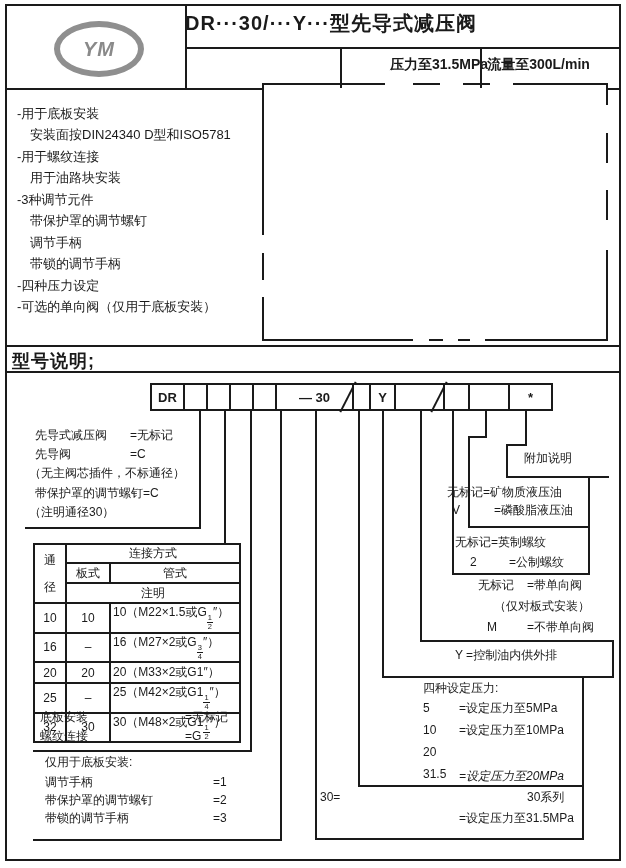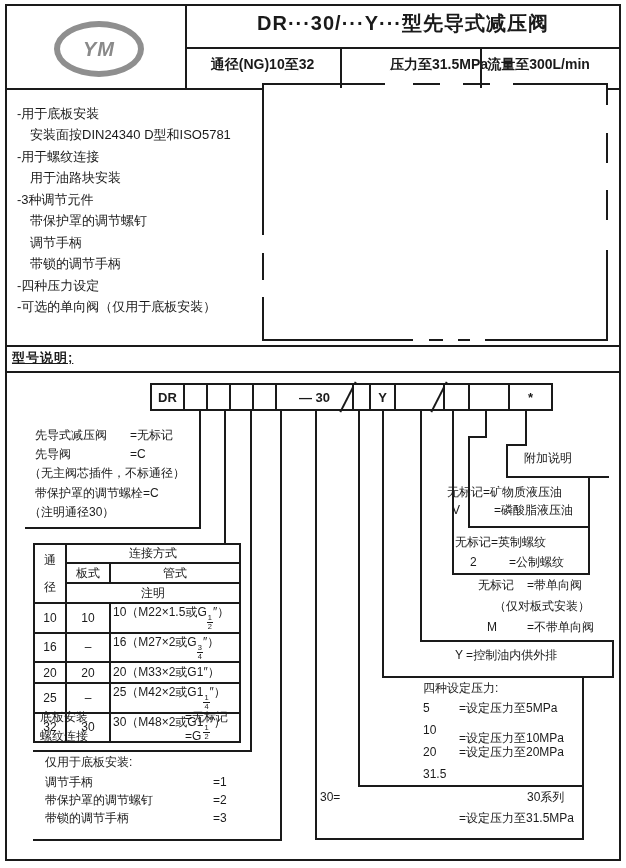--- a/index.html
+++ b/index.html
@@ -5,24 +5,24 @@
   html,body{margin:0;padding:0;background:#e8e8e8;}
   #page{position:relative;width:626px;height:868px;background:#ffffff;
         font-family:"Liberation Sans","DejaVu Sans",sans-serif;color:#1a1a1a;overflow:hidden;}
   .ln{position:absolute;background:#1a1a1a;}
   .gap{position:absolute;background:#ffffff;z-index:5;}
   .txt{position:absolute;white-space:nowrap;font-size:12px;line-height:1.1;}
   
   .logo-oval{position:absolute;left:54px;top:21px;width:78px;height:44px;border:6px solid #8f8f8f;
              border-radius:50%;display:flex;align-items:center;justify-content:center;}
   .logo-txt{font-style:italic;font-weight:bold;font-size:20px;color:#8a8a8a;letter-spacing:1px;}
-  .title{position:absolute;left:185px;top:10px;width:436px;text-align:center;
+  .title{position:absolute;left:185px;top:10px;width:436px;text-align:left;
          font-size:20px;font-weight:bold;letter-spacing:1px;}
   .spec{position:absolute;top:56px;text-align:center;font-size:14px;font-weight:600;}
-  .sect-label{position:absolute;left:12px;top:349px;font-size:13px;font-weight:bold;letter-spacing:1px;text-decoration:underline;}
+  .sect-label{position:absolute;left:12px;top:349px;font-size:18px;font-weight:bold;letter-spacing:1px;}
   
   .feat{position:absolute;font-size:13px;white-space:nowrap;}
   
   #img-box{position:absolute;left:262px;top:83px;width:346px;height:258px;
            border:2px solid #1a1a1a;box-sizing:border-box;}
   
   #mrow{position:absolute;left:150px;top:383px;display:flex;height:28px;}
   .mcell{position:relative;border:2px solid #1a1a1a;box-sizing:border-box;margin-left:-2px;
          display:flex;align-items:center;justify-content:center;
          font-size:13px;font-weight:600;background:#fff;}
@@ -41,21 +41,20 @@
 </style>
 </head>
 <body>
 
 <div id="page">
 
   <div class="logo-oval">
     <span class="logo-txt">YM</span>
   </div>
   <div class="title">DR···30/···Y···型先导式减压阀</div>
-  <div class="spec" style="left:185px;width:155px;">通径(NG)10至32</div>
   <div class="spec" style="left:340px;width:140px;padding-left:29px;">压力至31.5MPa</div>
   <div class="spec" style="left:480px;width:117px;">流量至300L/min</div>
 
   <div id="features">
       <div class="feat" style="left: 17px; top: 105px;">-用于底板安装</div>
       <div class="feat" style="left: 30px; top: 126px;">安装面按DIN24340 D型和ISO5781</div>
       <div class="feat" style="left: 17px; top: 148px;">-用于螺纹连接</div>
       <div class="feat" style="left: 30px; top: 169px;">用于油路块安装</div>
       <div class="feat" style="left: 17px; top: 191px;">-3种调节元件</div>
       <div class="feat" style="left: 30px; top: 212px;">带保护罩的调节螺钉</div>
@@ -163,21 +162,21 @@
             </span><span>″）</span></td>
         </tr>
       </tbody>
   </table>
 
   <div class="txt" style="left:35px;top:429px;">先导式减压阀</div>
   <div class="txt" style="left:130px;top:429px;">=无标记</div>
   <div class="txt" style="left:35px;top:448px;">先导阀</div>
   <div class="txt" style="left:130px;top:448px;">=C</div>
   <div class="txt" style="left:29px;top:467px;">（无主阀芯插件，不标通径）</div>
-  <div class="txt" style="left:35px;top:487px;">带保护罩的调节螺栓=C</div>
+  <div class="txt" style="left:35px;top:487px;">带保护罩的调节螺钉=C</div>
   <div class="txt" style="left:29px;top:506px;">（注明通径30）</div>
 
   <div class="txt" style="left:40px;top:711px;">底板安装</div>
   <div class="txt" style="left:185px;top:711px;">=无标记</div>
   <div class="txt" style="left:40px;top:730px;text-align:right;">螺纹连接</div>
   <div class="txt" style="left:185px;top:730px;">=G</div>
 
   <div class="txt" style="left:45px;top:756px;">仅用于底板安装:</div>
   <div class="txt" style="left:45px;top:776px;">调节手柄</div>
   <div class="txt" style="left:213px;top:776px;">=1</div>
@@ -186,23 +185,23 @@
   <div class="txt" style="left:45px;top:812px;">带锁的调节手柄</div>
   <div class="txt" style="left:213px;top:812px;">=3</div>
 
   <div class="txt" style="left:320px;top:791px;">30=</div>
   <div class="txt" style="left:527px;top:791px;">30系列</div>
 
   <div class="txt" style="left:423px;top:682px;">四种设定压力:</div>
   <div class="txt" style="left:423px;top:702px;">5</div>
   <div class="txt" style="left:459px;top:702px;">=设定压力至5MPa</div>
   <div class="txt" style="left:423px;top:724px;">10</div>
-  <div class="txt" style="left:459px;top:724px;margin-top:8px;">=设定压力至10MPa</div>
+  <div class="txt" style="left:459px;top:724px;">=设定压力至10MPa</div>
   <div class="txt" style="left:423px;top:746px;">20</div>
-  <div class="txt" style="left:459px;top:746px;">=设定压力至20MPa</div>
+  <div class="txt" style="left:459px;top:770px;font-style:italic;">=设定压力至20MPa</div>
   <div class="txt" style="left:423px;top:768px;">31.5</div>
   <div class="txt" style="left:459px;top:796px;margin-top:16px;">=设定压力至31.5MPa</div>
 
   <div class="txt" style="left:455px;top:649px;">Y =控制油内供外排</div>
 
   <div class="txt" style="left:478px;top:579px;">无标记</div>
   <div class="txt" style="left:527px;top:579px;">=带单向阀</div>
   <div class="txt" style="left:494px;top:600px;">（仅对板式安装）</div>
   <div class="txt" style="left:487px;top:621px;">M</div>
   <div class="txt" style="left:527px;top:621px;">=不带单向阀</div>

